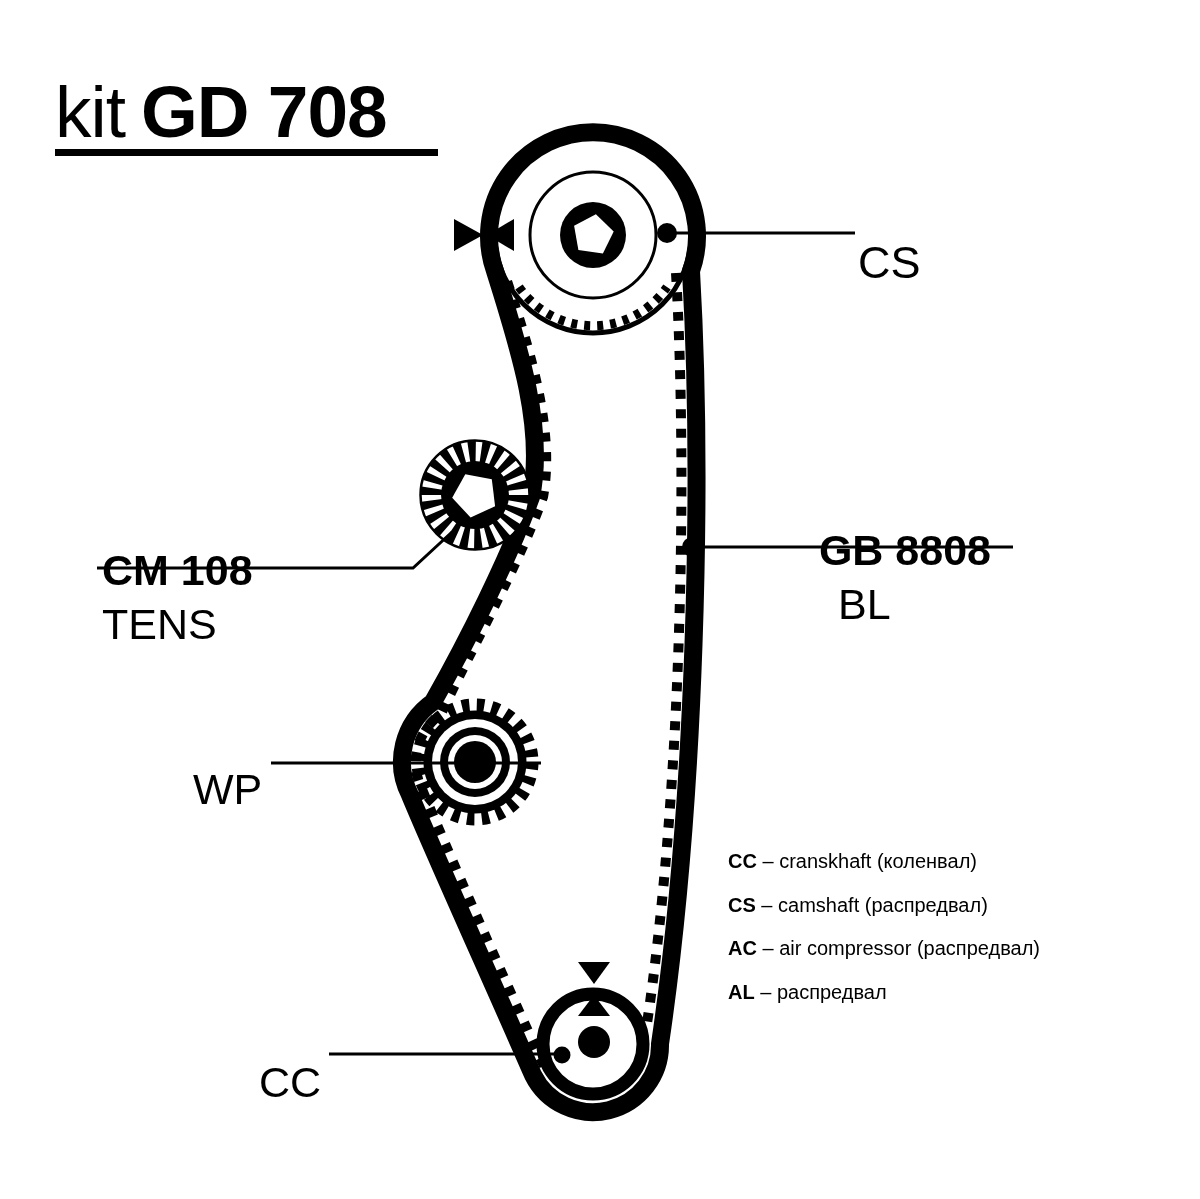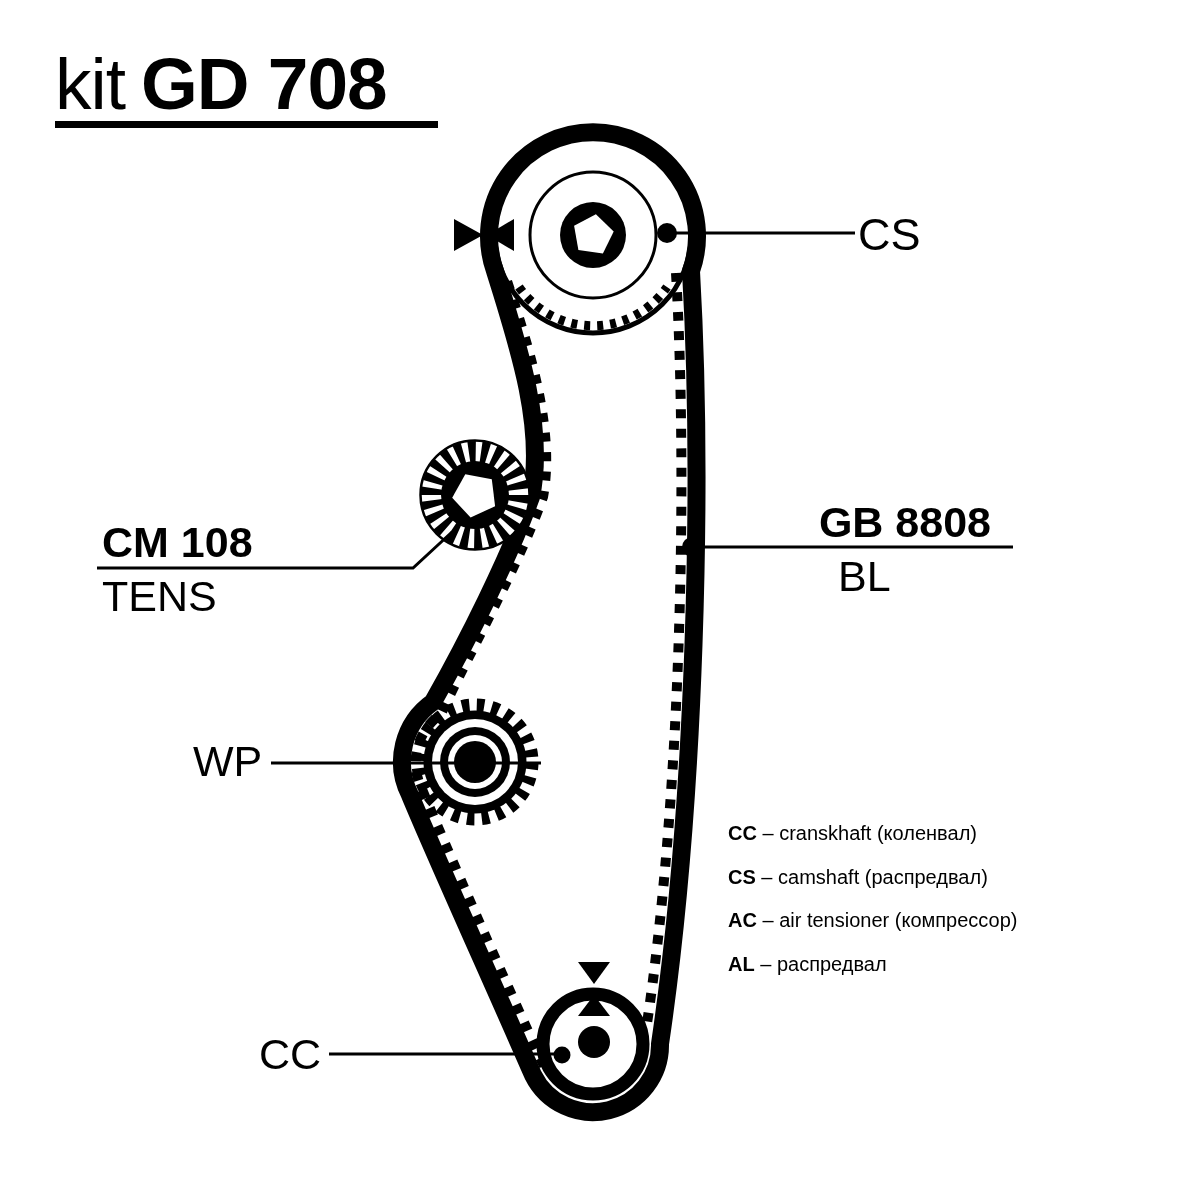--- a/index.html
+++ b/index.html
@@ -4,21 +4,21 @@
 <style>
   html,body{margin:0;padding:0;background:#fff;}
   .page{
     position:relative;
     width:1200px;height:1199px;
     background:#fff;
     font-family:"Liberation Sans", sans-serif;
     color:#000;
     overflow:hidden;
   }
-  .abs{position:absolute;white-space:nowrap;}
+  .abs{position:absolute;white-space:nowrap;margin-top:28px;}
   .title{left:55px;top:46px;font-size:73px;line-height:1.05;letter-spacing:-1px;}
   .title .t-light{font-weight:400;}
   .title .t-bold{font-weight:700;margin-left:16px;}
   .title-underline{left:55px;top:121px;width:383px;height:7px;background:#000;}
   .lbl{font-size:43px;line-height:1;}
   .b{font-weight:700;}
   .cs-label{left:858px;top:212px;font-size:45px;}
   .gb-label{left:691px;width:300px;top:501px;text-align:right;letter-spacing:0px;}
   .bl-label{left:838px;top:555px;}
   .cm-label{left:102px;top:521px;}
@@ -126,17 +126,17 @@
 
   <div class="abs lbl b cm-label">CM 108</div>
   <div class="abs lbl tens-label">TENS</div>
 
   <div class="abs lbl wp-label">WP</div>
   <div class="abs lbl cc-label">CC</div>
 
   <div class="abs legend">
     <div class="row"><span class="key">CC</span> <span>– cranskhaft (коленвал)</span></div>
     <div class="row"><span class="key">CS</span> <span>– camshaft (распредвал)</span></div>
-    <div class="row"><span class="key">AC</span> <span>– air tensioner (компрессор)</span></div>
+    <div class="row"><span class="key">AC</span> <span>– air compressor (распредвал)</span></div>
     <div class="row"><span class="key">AL</span> <span>– распредвал</span></div>
   </div>
 
 </div>
 
 </body></html>

